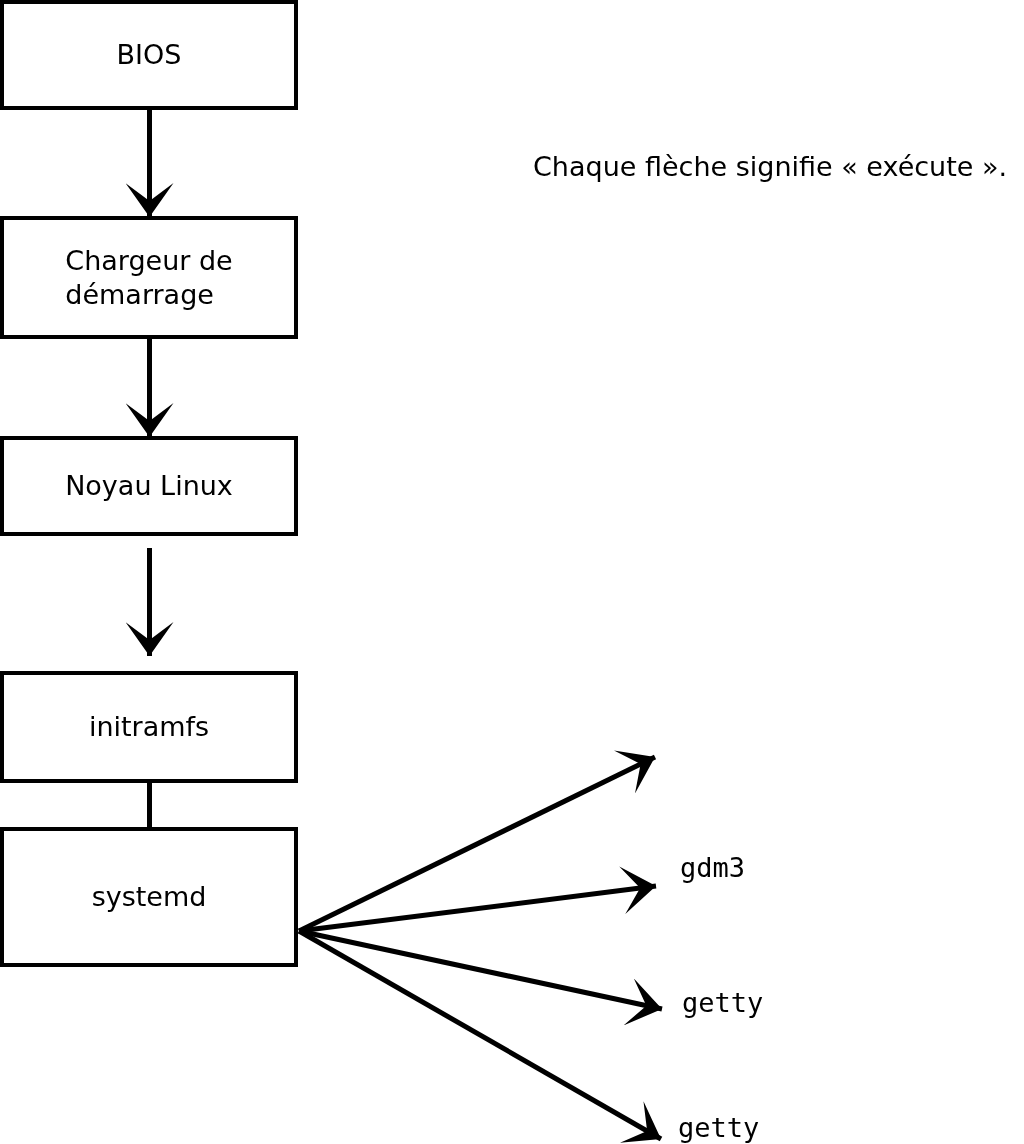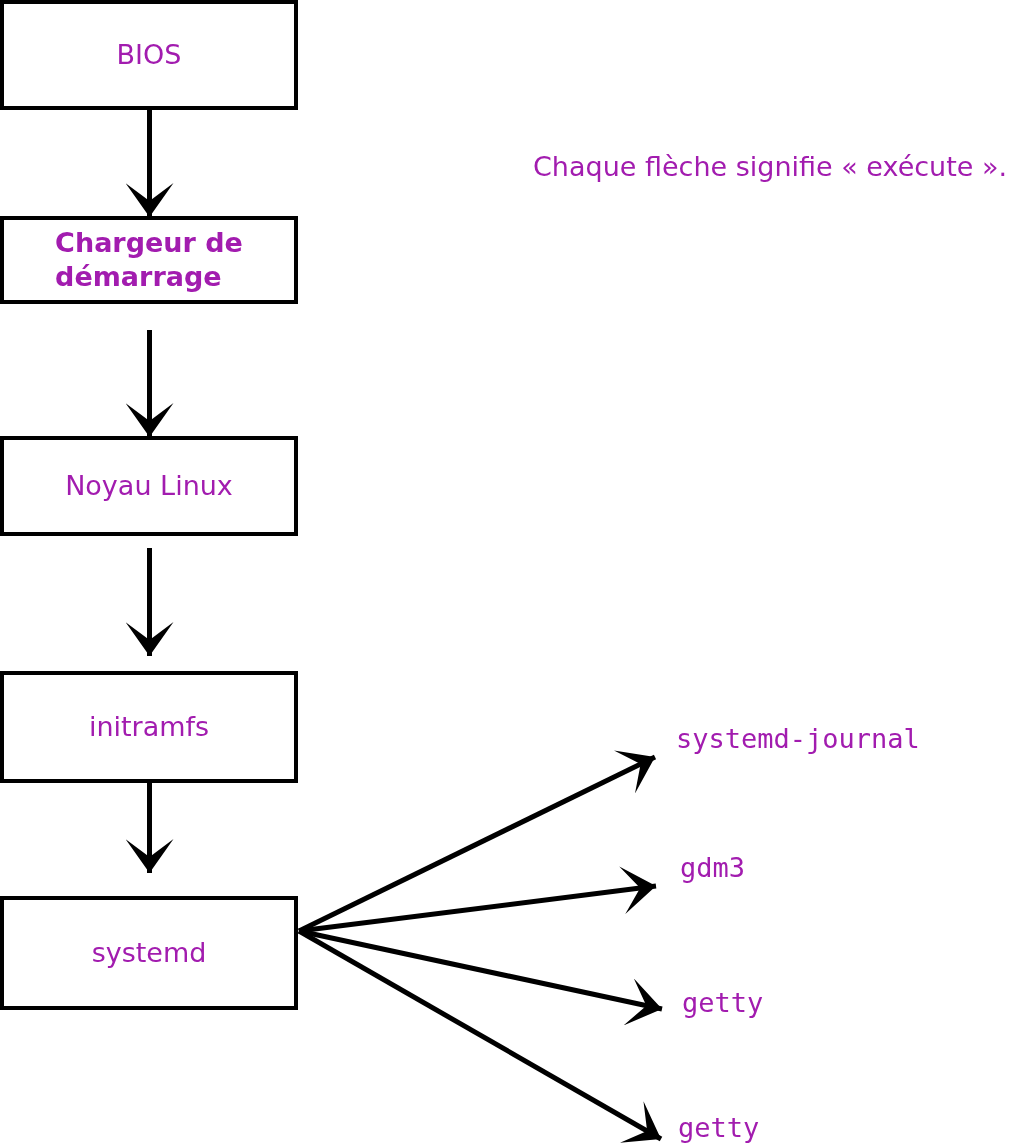--- a/index.html
+++ b/index.html
@@ -7,21 +7,21 @@
     padding: 0;
     background: #ffffff;
   }
   .canvas {
     position: relative;
     width: 1024px;
     height: 1144px;
     background: #ffffff;
     overflow: hidden;
     font-family: "DejaVu Sans", "Liberation Sans", sans-serif;
-    color: #a21caf;
+    color: #000000;
   }
   .arrow-layer {
     position: absolute;
     left: 0;
     top: 0;
     width: 1024px;
     height: 1144px;
   }
   .node {
     position: absolute;
@@ -34,24 +34,24 @@
     align-items: center;
     justify-content: center;
   }
   .node .label {
     font-size: 27px;
     line-height: 34px;
     white-space: pre-line;
     text-align: left;
   }
   .node-bios      { top: 0;     height: 110px; }
-  .node-bootloader{ top: 216px; height: 88px; font-weight: bold; }
+  .node-bootloader{ top: 216px; height: 123px; }
   .node-kernel    { top: 436px; height: 100px; }
   .node-initramfs { top: 655px; height: 112px; margin-top: 16px; }
-  .node-systemd   { top: 896px; height: 114px; }
+  .node-systemd   { top: 827px; height: 140px; }
 
   .annotation {
     position: absolute;
     left: 533px;
     top: 150px;
     font-size: 27px;
     line-height: 34px;
     white-space: nowrap;
   }
   .proc-label {
@@ -101,18 +101,17 @@
   </div>
   <div class="node node-initramfs">
     <span class="label">initramfs</span>
   </div>
   <div class="node node-systemd">
     <span class="label">systemd</span>
   </div>
 
   <div class="annotation">Chaque flèche signifie « exécute ».</div>
 
-  <div class="proc-label proc-0">systemd-journal</div>
   <div class="proc-label proc-1">gdm3</div>
   <div class="proc-label proc-2">getty</div>
   <div class="proc-label proc-3">getty</div>
 
 </div>
 
 </body></html>

